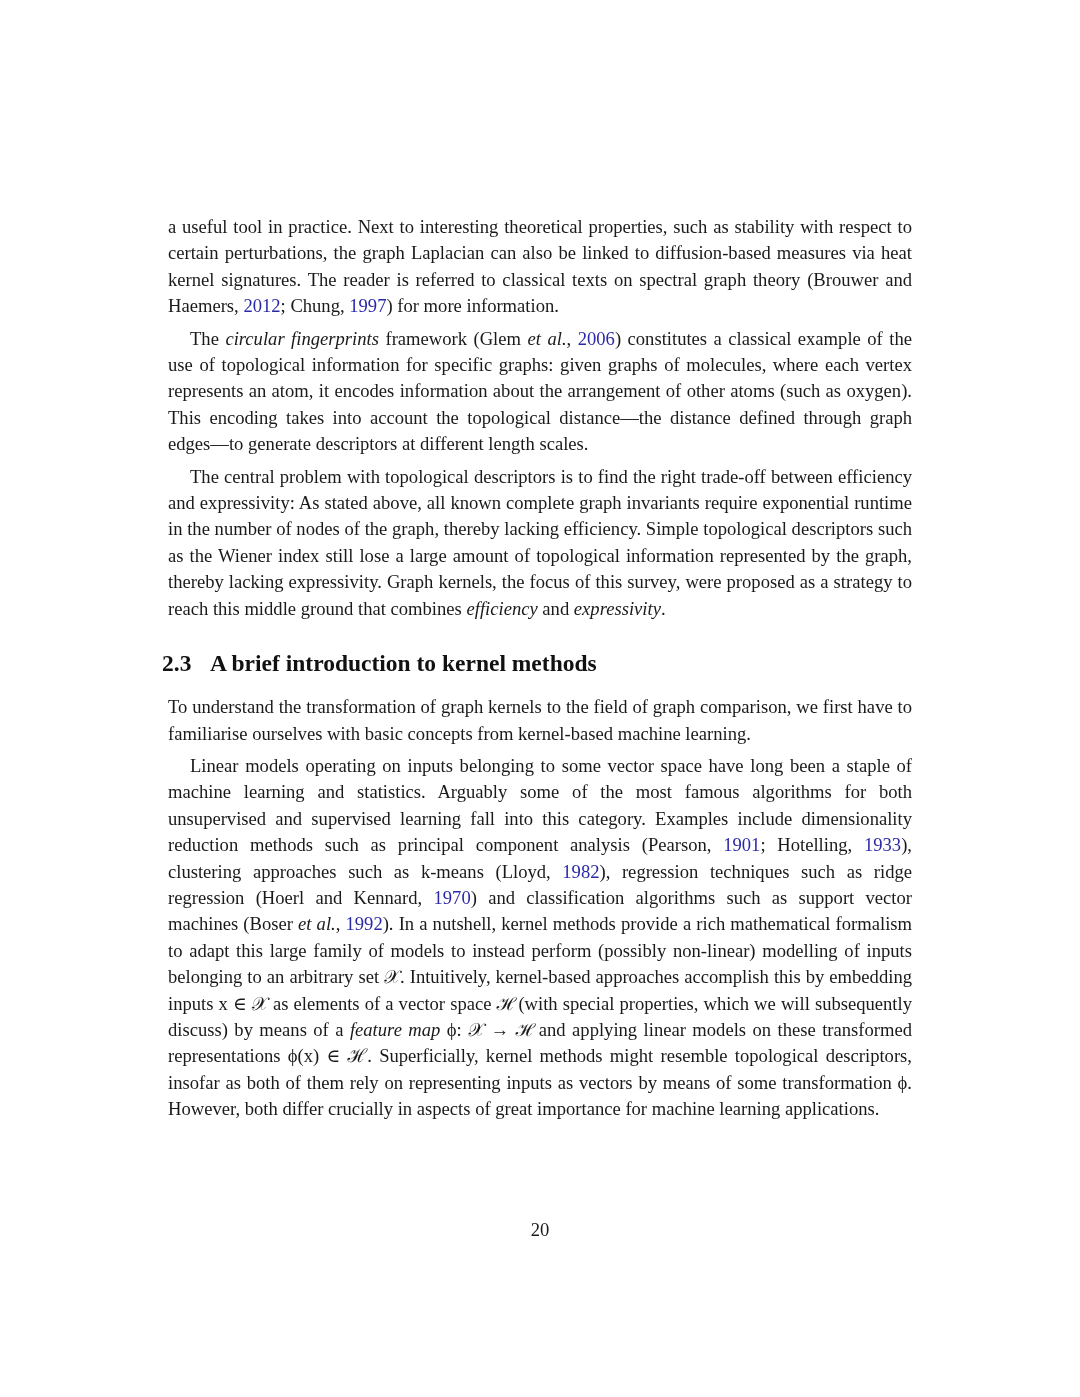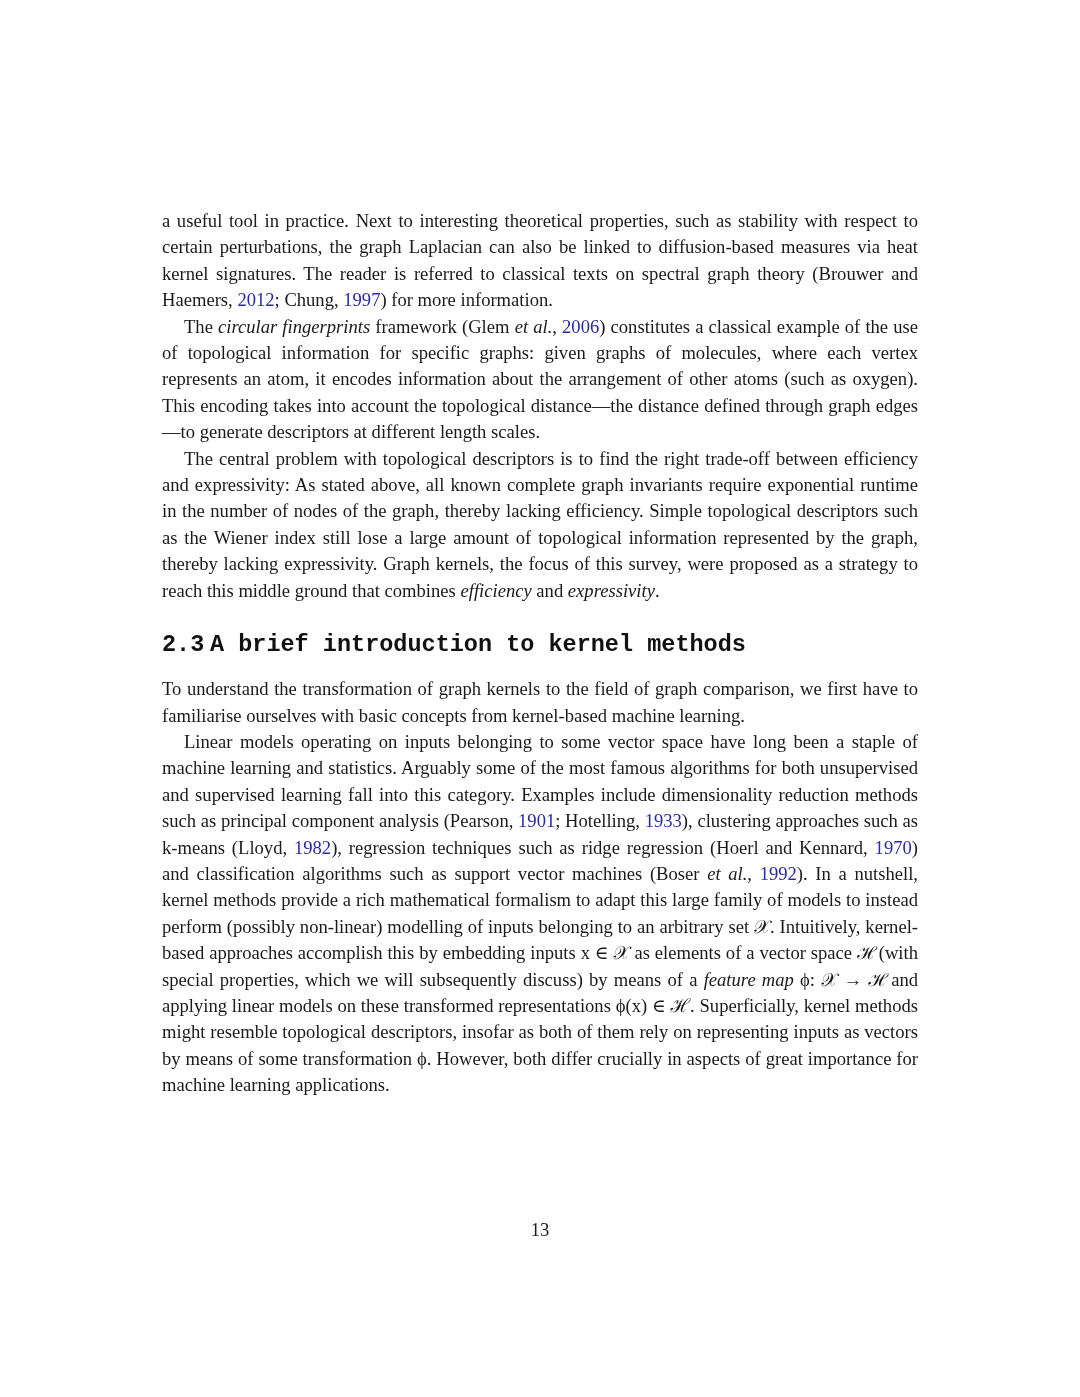--- a/index.html
+++ b/index.html
@@ -3,26 +3,26 @@
 <meta charset="utf-8">
 <style>
   html, body { margin: 0; padding: 0; background: #ffffff; }
   body { width: 1080px; height: 1397px; position: relative; overflow: hidden; }
   .page {
     position: absolute; left: 162px; top: 208px; width: 756px;
     font-family: "Liberation Serif", "DejaVu Serif", serif;
     font-size: 18.6px; line-height: 26.4px; color: #1a1a1a;
     text-align: justify;
   }
-  .page p { margin: 0; }
+  .page p { margin: 6px; }
   .page p.indent { text-indent: 22px; }
   .cite { color: #2a2aa8; }
   em, .it { }
   .heading {
-    font-family: Liberation Mono, monospace;
+    font-family: Liberation Serif, serif;
     font-weight: bold; font-size: 23.5px; line-height: 30px; color: #111;
     margin: 26px 0 16px 0; text-align: left;
   }
   .heading .num { display: inline-block; width: 48px; }
   .pagenum {
     position: absolute; top: 1219px; left: 0; width: 1080px; text-align: center;
     font-family: "Liberation Serif", "DejaVu Serif", serif; font-size: 18.6px; color: #1a1a1a;
   }
 </style>
 </head>
@@ -35,13 +35,13 @@
 
   <p class="indent"><span>The central problem with topological descriptors is to find the right trade-off between efficiency and expressivity: As stated above, all known complete graph invariants require exponential runtime in the number of nodes of the graph, thereby lacking efficiency. Simple topological descriptors such as the Wiener index still lose a large amount of topological information represented by the graph, thereby lacking expressivity. Graph kernels, the focus of this survey, were proposed as a strategy to reach this middle ground that combines </span><em>efficiency</em><span> and </span><em>expressivity</em><span>.</span></p>
 
   <h2 class="heading"><span class="num">2.3</span><span>A brief introduction to kernel methods</span></h2>
 
   <p>To understand the transformation of graph kernels to the field of graph comparison, we first have to familiarise ourselves with basic concepts from kernel-based machine learning.</p>
 
   <p class="indent"><span>Linear models operating on inputs belonging to some vector space have long been a staple of machine learning and statistics. Arguably some of the most famous algorithms for both unsupervised and supervised learning fall into this category. Examples include dimensionality reduction methods such as principal component analysis (Pearson, </span><a class="cite">1901</a><span>; Hotelling, </span><a class="cite">1933</a><span>), clustering approaches such as k-means (Lloyd, </span><a class="cite">1982</a><span>), regression techniques such as ridge regression (Hoerl and Kennard, </span><a class="cite">1970</a><span>) and classification algorithms such as support vector machines (Boser </span><em>et al.</em><span>, </span><a class="cite">1992</a><span>). In a nutshell, kernel methods provide a rich mathematical formalism to adapt this large family of models to instead perform (possibly non-linear) modelling of inputs belonging to an arbitrary set </span><span class="it">𝒳</span><span>. Intuitively, kernel-based approaches accomplish this by embedding inputs </span><span class="it">x ∈ 𝒳</span><span> as elements of a vector space </span><span class="it">ℋ</span><span> (with special properties, which we will subsequently discuss) by means of a </span><em>feature map</em><span> </span><span class="it">ϕ: 𝒳 → ℋ</span><span> and applying linear models on these transformed representations </span><span class="it">ϕ(x) ∈ ℋ</span><span>. Superficially, kernel methods might resemble topological descriptors, insofar as both of them rely on representing inputs as vectors by means of some transformation </span><span class="it">ϕ</span><span>. However, both differ crucially in aspects of great importance for machine learning applications.</span></p>
 </div>
 
-<div class="pagenum">13</div>
+<div class="pagenum">20</div>
 
 </body></html>

